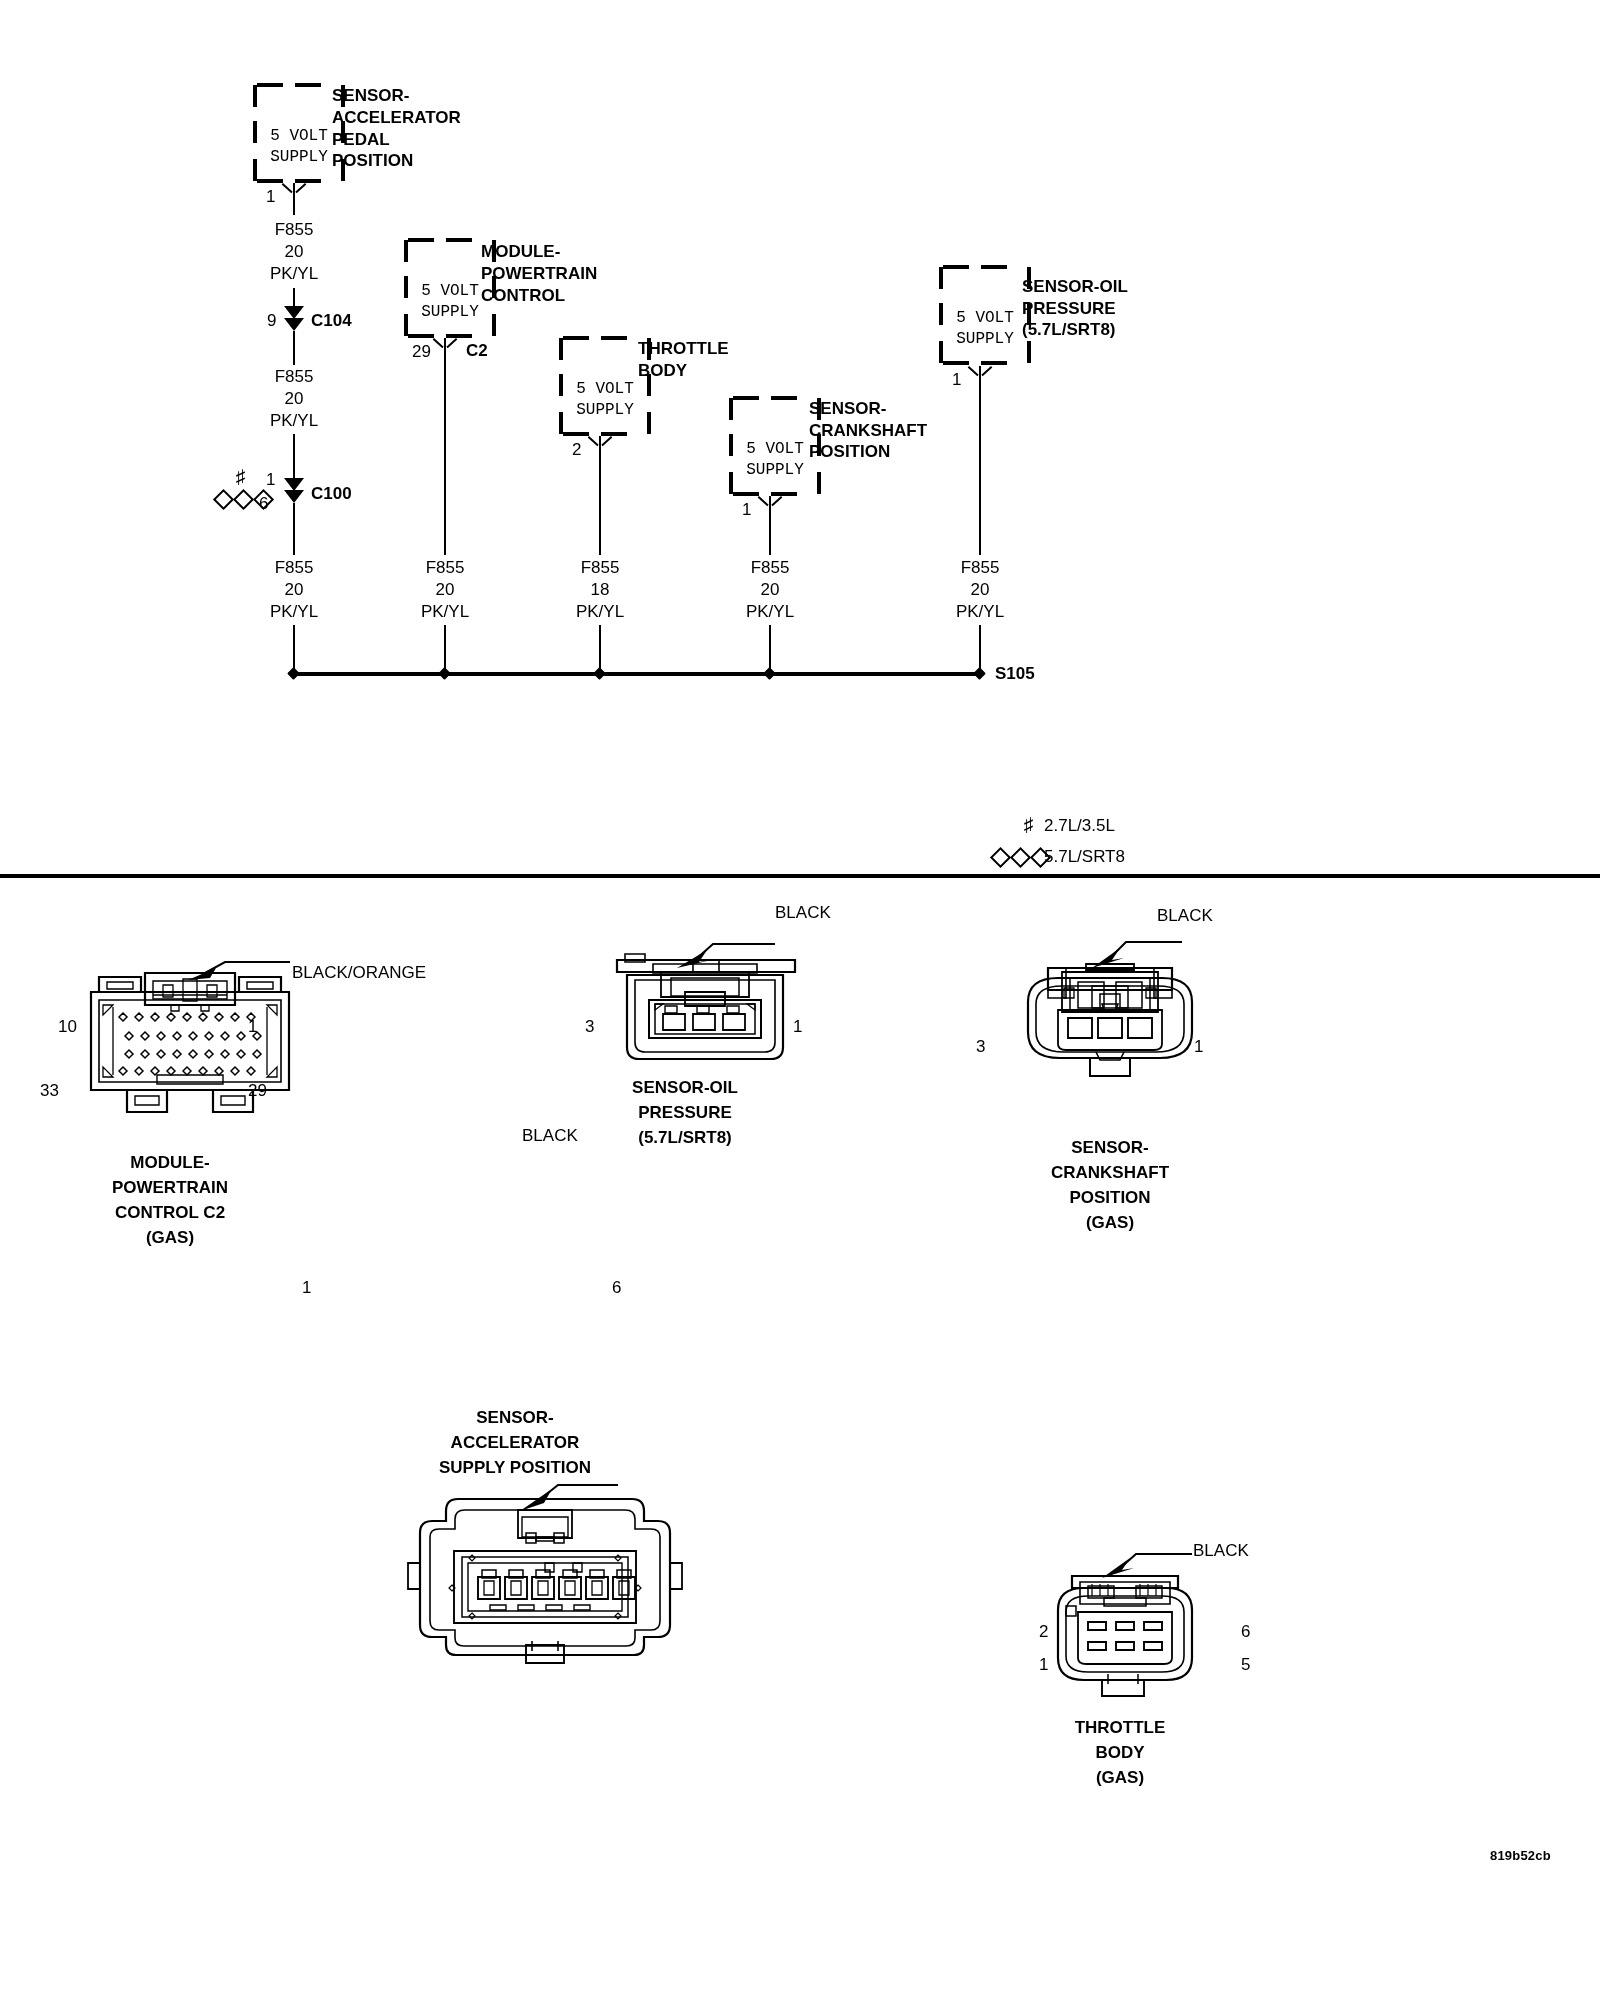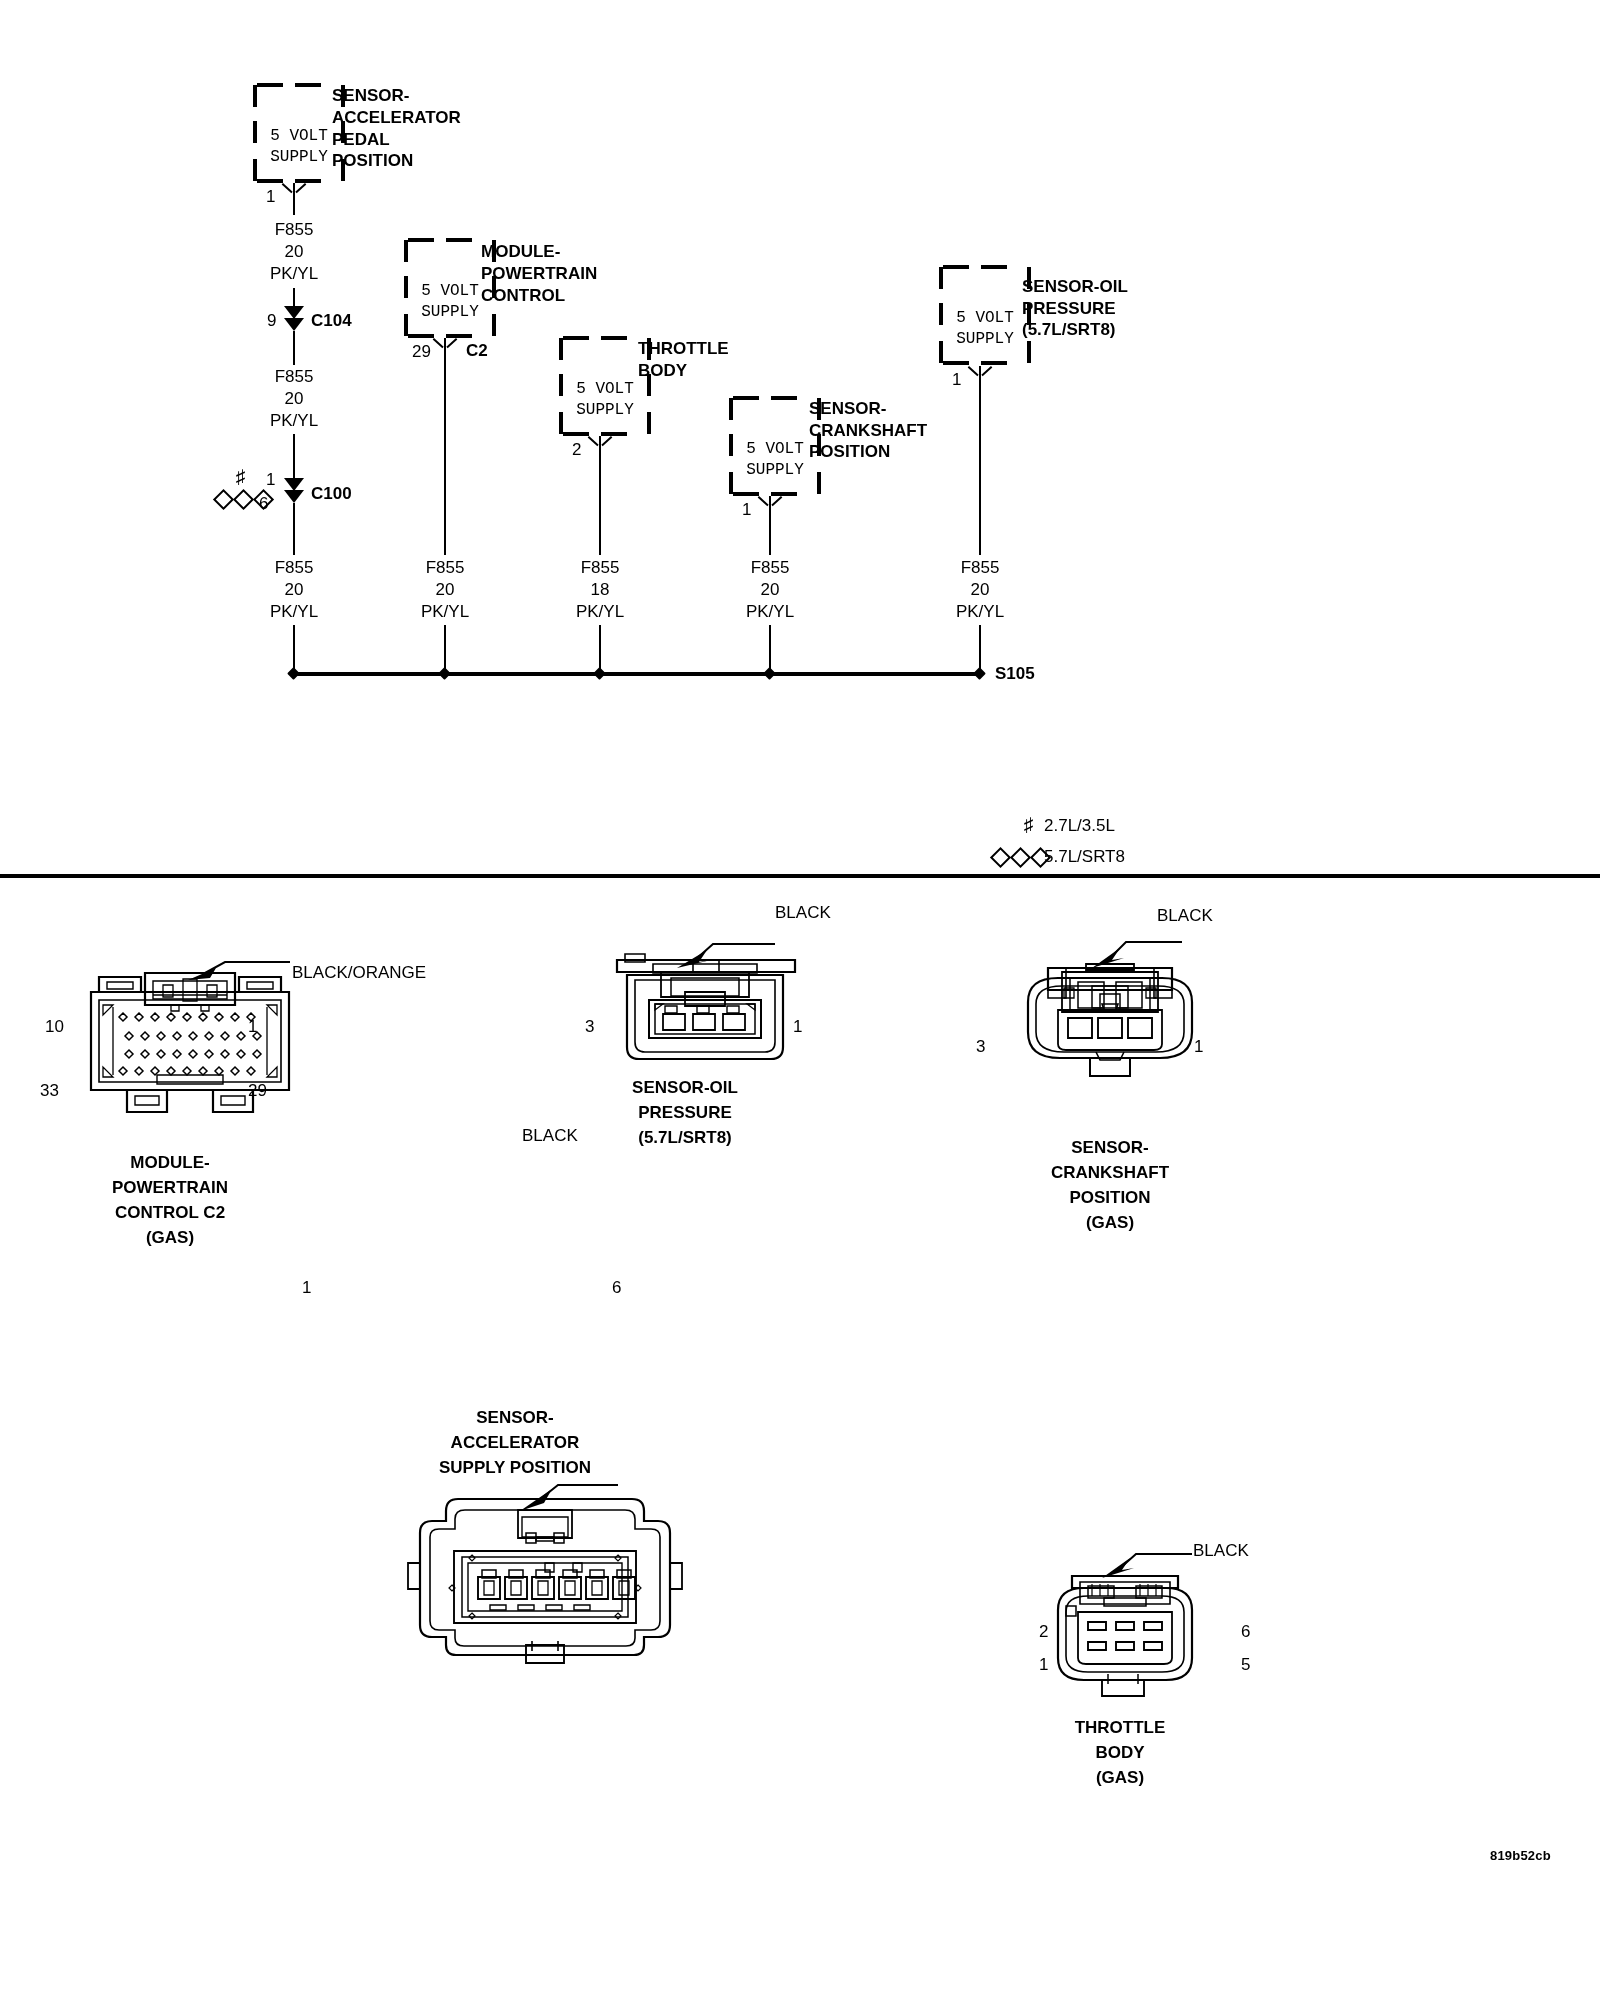--- a/index.html
+++ b/index.html
@@ -281,21 +281,21 @@
       </g>
     </g>
 
     <g stroke="#000" stroke-width="2" fill="none">
         <path d="M130,18 L150,7 L215,7"></path>
       </g>
     <polygon points="113,25 141,13 135,23 146,22" fill="#000"></polygon>
   </svg>
 </div>
 <div class="abs t" style="left:292px;top:962px;">BLACK/ORANGE</div>
-<div class="abs t" style="left:45px;top:1016px;">10</div>
+<div class="abs t" style="left:58px;top:1016px;">10</div>
 <div class="abs t" style="left:248px;top:1016px;">1</div>
 <div class="abs t" style="left:40px;top:1080px;">33</div>
 <div class="abs t" style="left:248px;top:1080px;">29</div>
 <div class="cap" style="left:60px;top:1150px;width:220px;">
   <div>MODULE-</div>
   <div>POWERTRAIN</div>
   <div>CONTROL C2</div>
   <div>(GAS)</div>
 </div>
 

